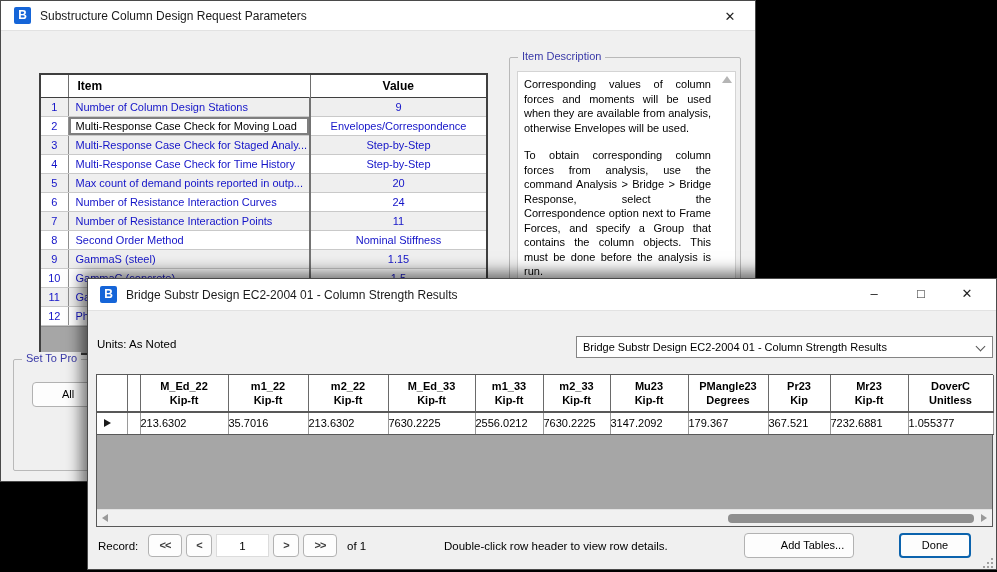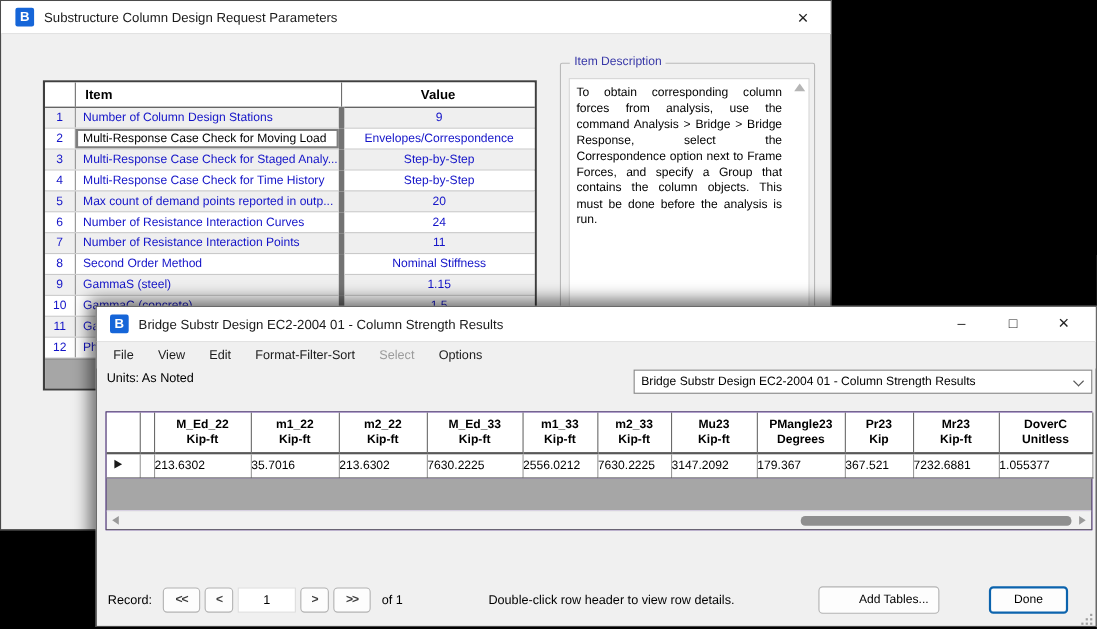--- a/index.html
+++ b/index.html
@@ -15,21 +15,21 @@
 
   .param-table-wrap { position:absolute; left:38px; top:72px; width:449px; border:2px solid #3f3f3f; background:#fff; }
   table.param-table { border-collapse:collapse; table-layout:fixed; width:445px; font-size:11px; }
   table.param-table col.c-num { width:27px; }
   table.param-table col.c-item { width:242px; }
   table.param-table col.c-val { width:176px; }
   table.param-table th { height:22px; background:#fff; color:#000; font-size:12px; font-weight:bold; border-bottom:1px solid #3f3f3f; }
   table.param-table th.h-item { text-align:left; padding-left:9px; border-left:1px solid #6e6e6e; border-right:1px solid #6e6e6e; }
   table.param-table td { height:19px; color:#1414c8; border-bottom:1px solid #c9c9c9; overflow:hidden; white-space:nowrap; }
   table.param-table td.num { text-align:center; }
-  table.param-table td.item { padding-left:7px; border-left:1px solid #8f8f8f; border-right:5px solid #737373; }
+  table.param-table td.item { padding-left:7px; border-left:1px solid #8f8f8f; border-right:2px solid #737373; }
   table.param-table td.val { text-align:center; }
   table.param-table tr.odd td { background:#efefef; }
   table.param-table tr.even td { background:#ffffff; }
   table.param-table tr.selected td { background:#ffffff; }
   table.param-table tr.selected td.item { color:#000; box-shadow:inset 0 0 0 2px #7f7f7f; }
   .param-empty { height:27px; background:#a6a6a6; border-top:1px solid #8f8f8f; }
 
   .groupbox { position:absolute; border:1px solid #b9b9b9; border-radius:2px; }
   .groupbox > .gb-label { position:absolute; top:-8px; left:8px; background:#f0f0f0; padding:0 4px; font-size:11px; color:#3939a8; white-space:nowrap; }
   #item-desc-box { left:508px; top:56px; width:232px; height:410px; }
@@ -47,21 +47,21 @@
   .menubar { height:24px; display:flex; align-items:center; padding-left:4px; background:#f0f0f0; }
   .menu-item { font-size:11.5px; color:#1a1a1a; padding:4px 11px; white-space:nowrap; }
   .menu-item.disabled { color:#9c9c9c; }
 
   .info-row { position:absolute; left:0; top:56px; width:100%; height:39px; }
   .units-line { position:absolute; left:9px; top:3px; font-size:11.5px; color:#000; }
   .filter-line { position:absolute; left:9px; top:21px; font-size:11.5px; color:#000;margin-top:45px; }
   .combo { position:absolute; left:488px; top:1px; width:417px; height:22px; background:#fff; border:1px solid #848484; font-size:11px; color:#000; line-height:20px; padding-left:6px; white-space:nowrap; overflow:hidden; }
   .combo-arrow { position:absolute; right:8px; top:6px; width:7px; height:7px; border-right:1.5px solid #555; border-bottom:1.5px solid #555; transform:rotate(45deg); }
 
-  .grid-wrap { position:absolute; left:8px; top:95px; width:897px; height:108px; border:1px solid #585858; background:#6d28d9; display:flex; flex-direction:column; }
+  .grid-wrap { position:absolute; left:8px; top:95px; width:897px; height:153px; border:1px solid #585858; background:#22c55e; display:flex; flex-direction:column; }
   table.grid { border-collapse:collapse; table-layout:fixed; width:895px; background:#fff; flex:0 0 auto; }
   table.grid th { height:37px; background:#fff; font-size:11px; font-weight:bold; color:#000; text-align:center; line-height:1.3; border-right:1px solid #6a6a6a; border-bottom:2px solid #585858; overflow:hidden; }
   table.grid td { height:22px; background:#fff; font-size:11px; color:#000; text-align:left; padding-right:5px; border-right:1px solid #9a9a9a; border-bottom:1px solid #585858; overflow:hidden; white-space:nowrap; }
   table.grid td.sel-cell { text-align:left; padding-left:7px; }
   .row-marker { display:inline-block; width:0; height:0; border-left:7px solid #1a1a1a; border-top:4.5px solid transparent; border-bottom:4.5px solid transparent; }
   .grid-empty { flex:1 1 auto; background:#a6a6a6; }
   .hscroll { flex:0 0 17px; background:#f1f1f1; position:relative; border-top:1px solid #e3e3e3; }
   .hs-arrow { position:absolute; top:4px; width:0; height:0; border-top:4.5px solid transparent; border-bottom:4.5px solid transparent; }
   .hs-left { left:5px; border-right:6px solid #9a9a9a; }
   .hs-right { right:5px; border-left:6px solid #9a9a9a; }
@@ -168,44 +168,41 @@
             <td class="val"></td>
           </tr>
         </tbody>
     </table>
     <div class="param-empty"></div>
   </div>
 
   <div class="groupbox" id="item-desc-box">
     <span class="gb-label">Item Description</span>
     <div class="desc-area">
+      <p>Corresponding values of column forces and moments will be used when they are available from analysis, otherwise Envelopes will be used.</p>
       <p>To obtain corresponding column forces from analysis, use the command Analysis &gt; Bridge &gt; Bridge Response, select the Correspondence option next to Frame Forces, and specify a Group that contains the column objects. This must be done before the analysis is run.</p>
     </div>
     <div class="desc-scroll-up"></div>
   </div>
 
+  <div class="groupbox" id="set-to-box">
+    <span class="gb-label">Set To Pro</span>
+    <div class="btn" id="all-button">All</div>
+  </div>
 </div>
 
 <div class="window" id="fg-window">
   <div class="titlebar">
     <div class="app-icon" style="margin-left:12px;">B</div>
     <div class="title-text">Bridge Substr Design EC2-2004 01 - Column Strength Results</div>
     <div class="win-btn" style="right:105px;">–</div>
     <div class="win-btn" style="right:58px;">□</div>
     <div class="win-btn" style="right:12px;">✕</div>
   </div>
 
-  <div class="menubar" id="menu-bar">
-      <div class="menu-item">File</div>
-      <div class="menu-item">View</div>
-      <div class="menu-item">Edit</div>
-      <div class="menu-item">Format-Filter-Sort</div>
-      <div class="menu-item disabled">Select</div>
-      <div class="menu-item">Options</div>
-    </div>
 
   <div class="info-row">
     <div class="units-line">
       <span>Units:</span>
       <span>As Noted</span>
     </div>
     <div class="filter-line">Filter:</div>
     <div class="combo">
       <span>Bridge Substr Design EC2-2004 01 - Column Strength Results</span>
       <span class="combo-arrow"></span>

